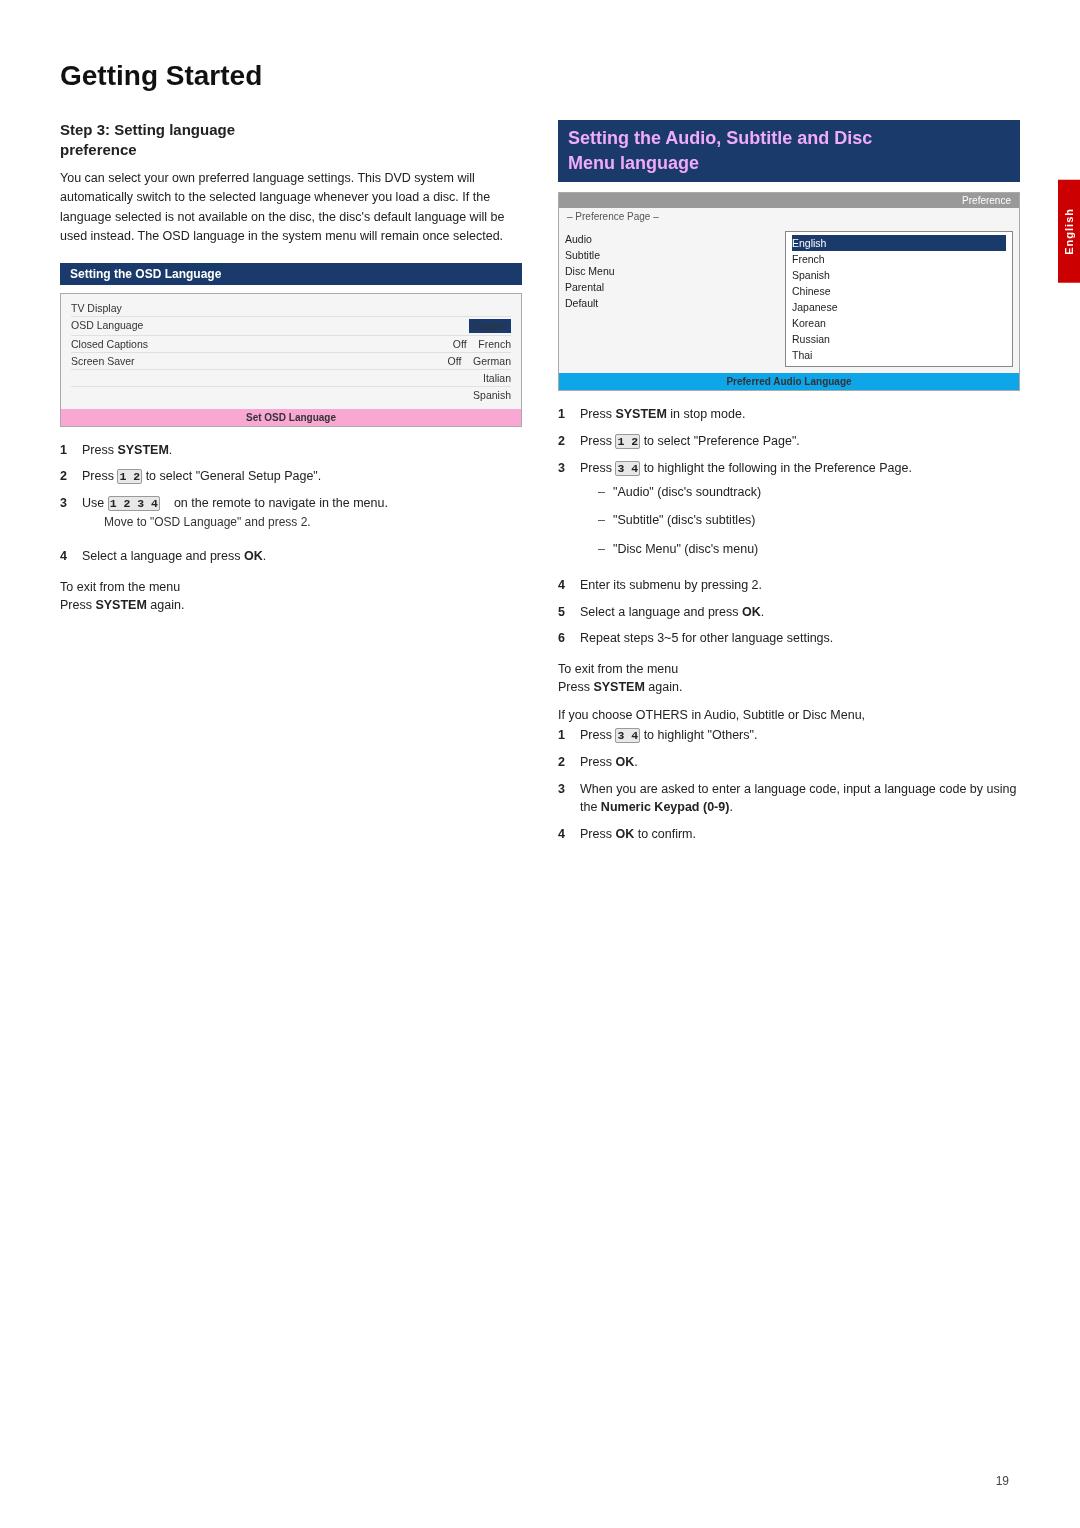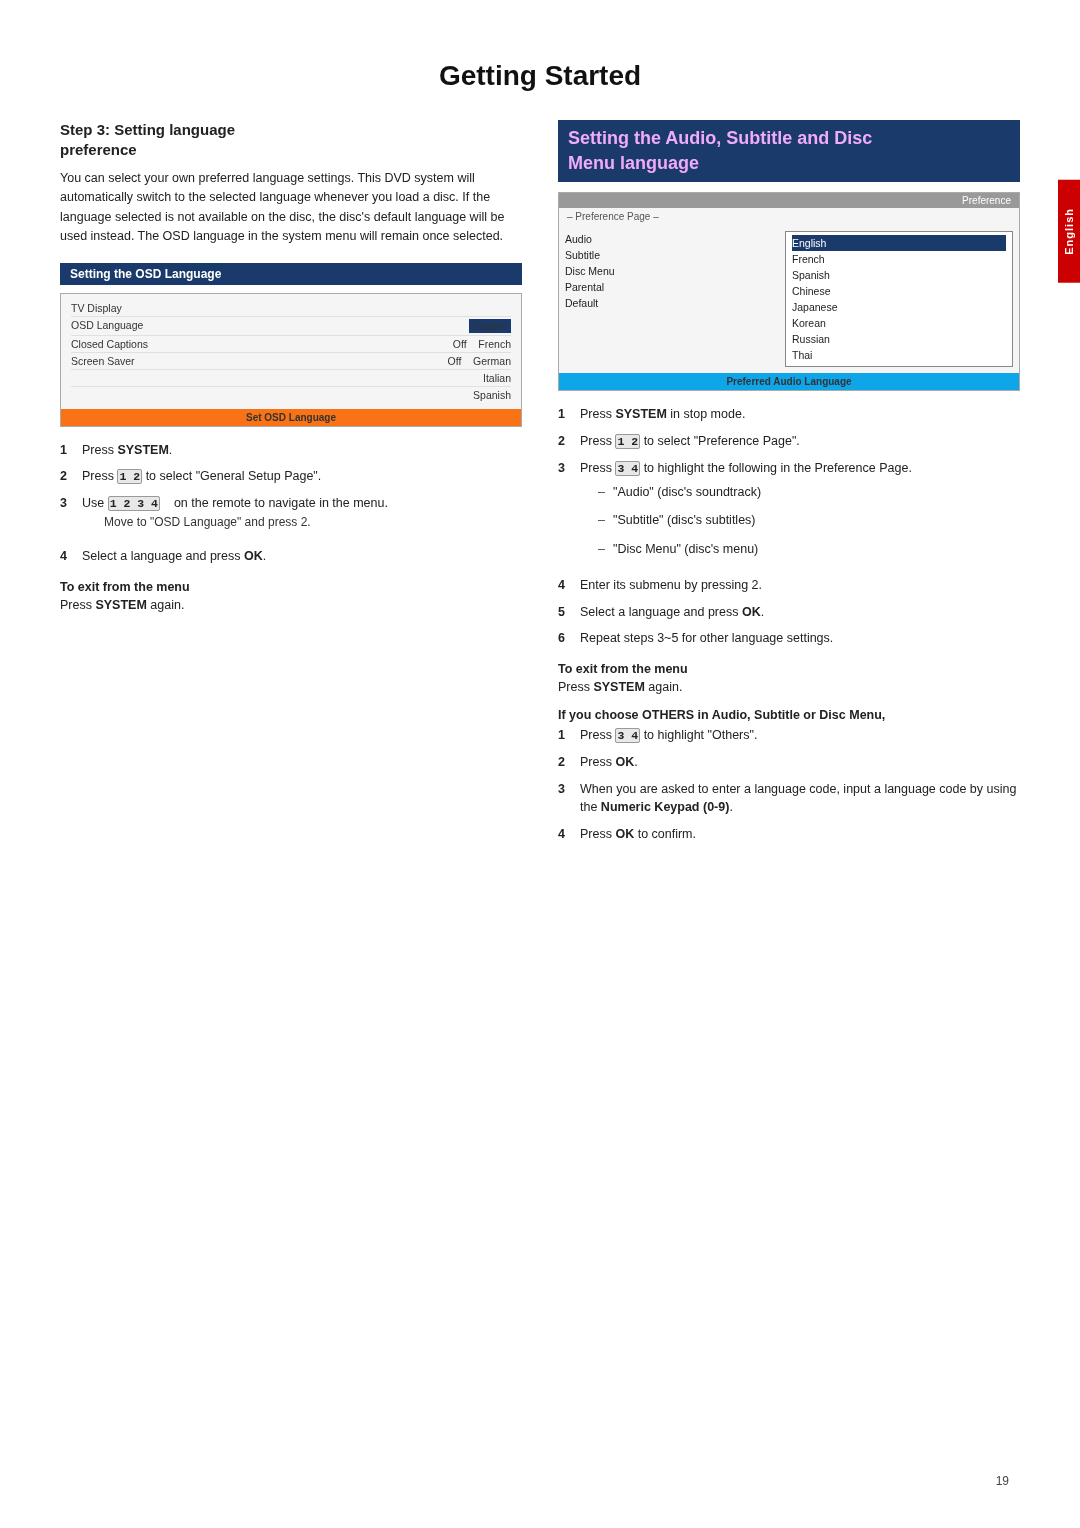--- a/index.html
+++ b/index.html
@@ -15,21 +15,21 @@
 
     .page-container {
       width: 1080px;
       min-height: 1528px;
       padding: 60px 60px 60px 60px;
       position: relative;
     }
 
     
     .page-title-area {
-      text-align: center;
+      text-align: left;
       margin-bottom: 24px;
       padding-bottom: 4px;
     }
     .page-title {
       font-size: 28px;
       font-weight: bold;
       color: #111;
     }
 
     
@@ -118,21 +118,21 @@
     }
     .mock-screen-row:last-child { border-bottom: none; }
     .mock-screen-row .label { color: #333; }
     .mock-screen-row .value { color: #333; }
     .mock-screen-highlight {
       background: #1a3a6b;
       color: white;
       padding: 1px 4px;
     }
     .mock-screen-footer {
-      background: #f97316;
+      background: #f9a8d4;
       text-align: center;
       padding: 3px 6px;
       font-size: 10px;
       color: #333;
       font-weight: bold;
     }
 
     
     .mock-screen-right {
       border: 1px solid #aaa;
@@ -204,21 +204,21 @@
       font-weight: bold;
       background: #e8e8e8;
       border: 1px solid #999;
       padding: 0 1px;
       border-radius: 2px;
     }
 
     
     .sub-heading {
       font-size: 12.5px;
-      font-weight: bold;
+      font-weight: normal;
       margin-top: 12px;
       margin-bottom: 4px;
     }
 
     
     .sub-list {
       list-style: none;
       margin-left: 18px;
       margin-top: 4px;
       margin-bottom: 4px;

